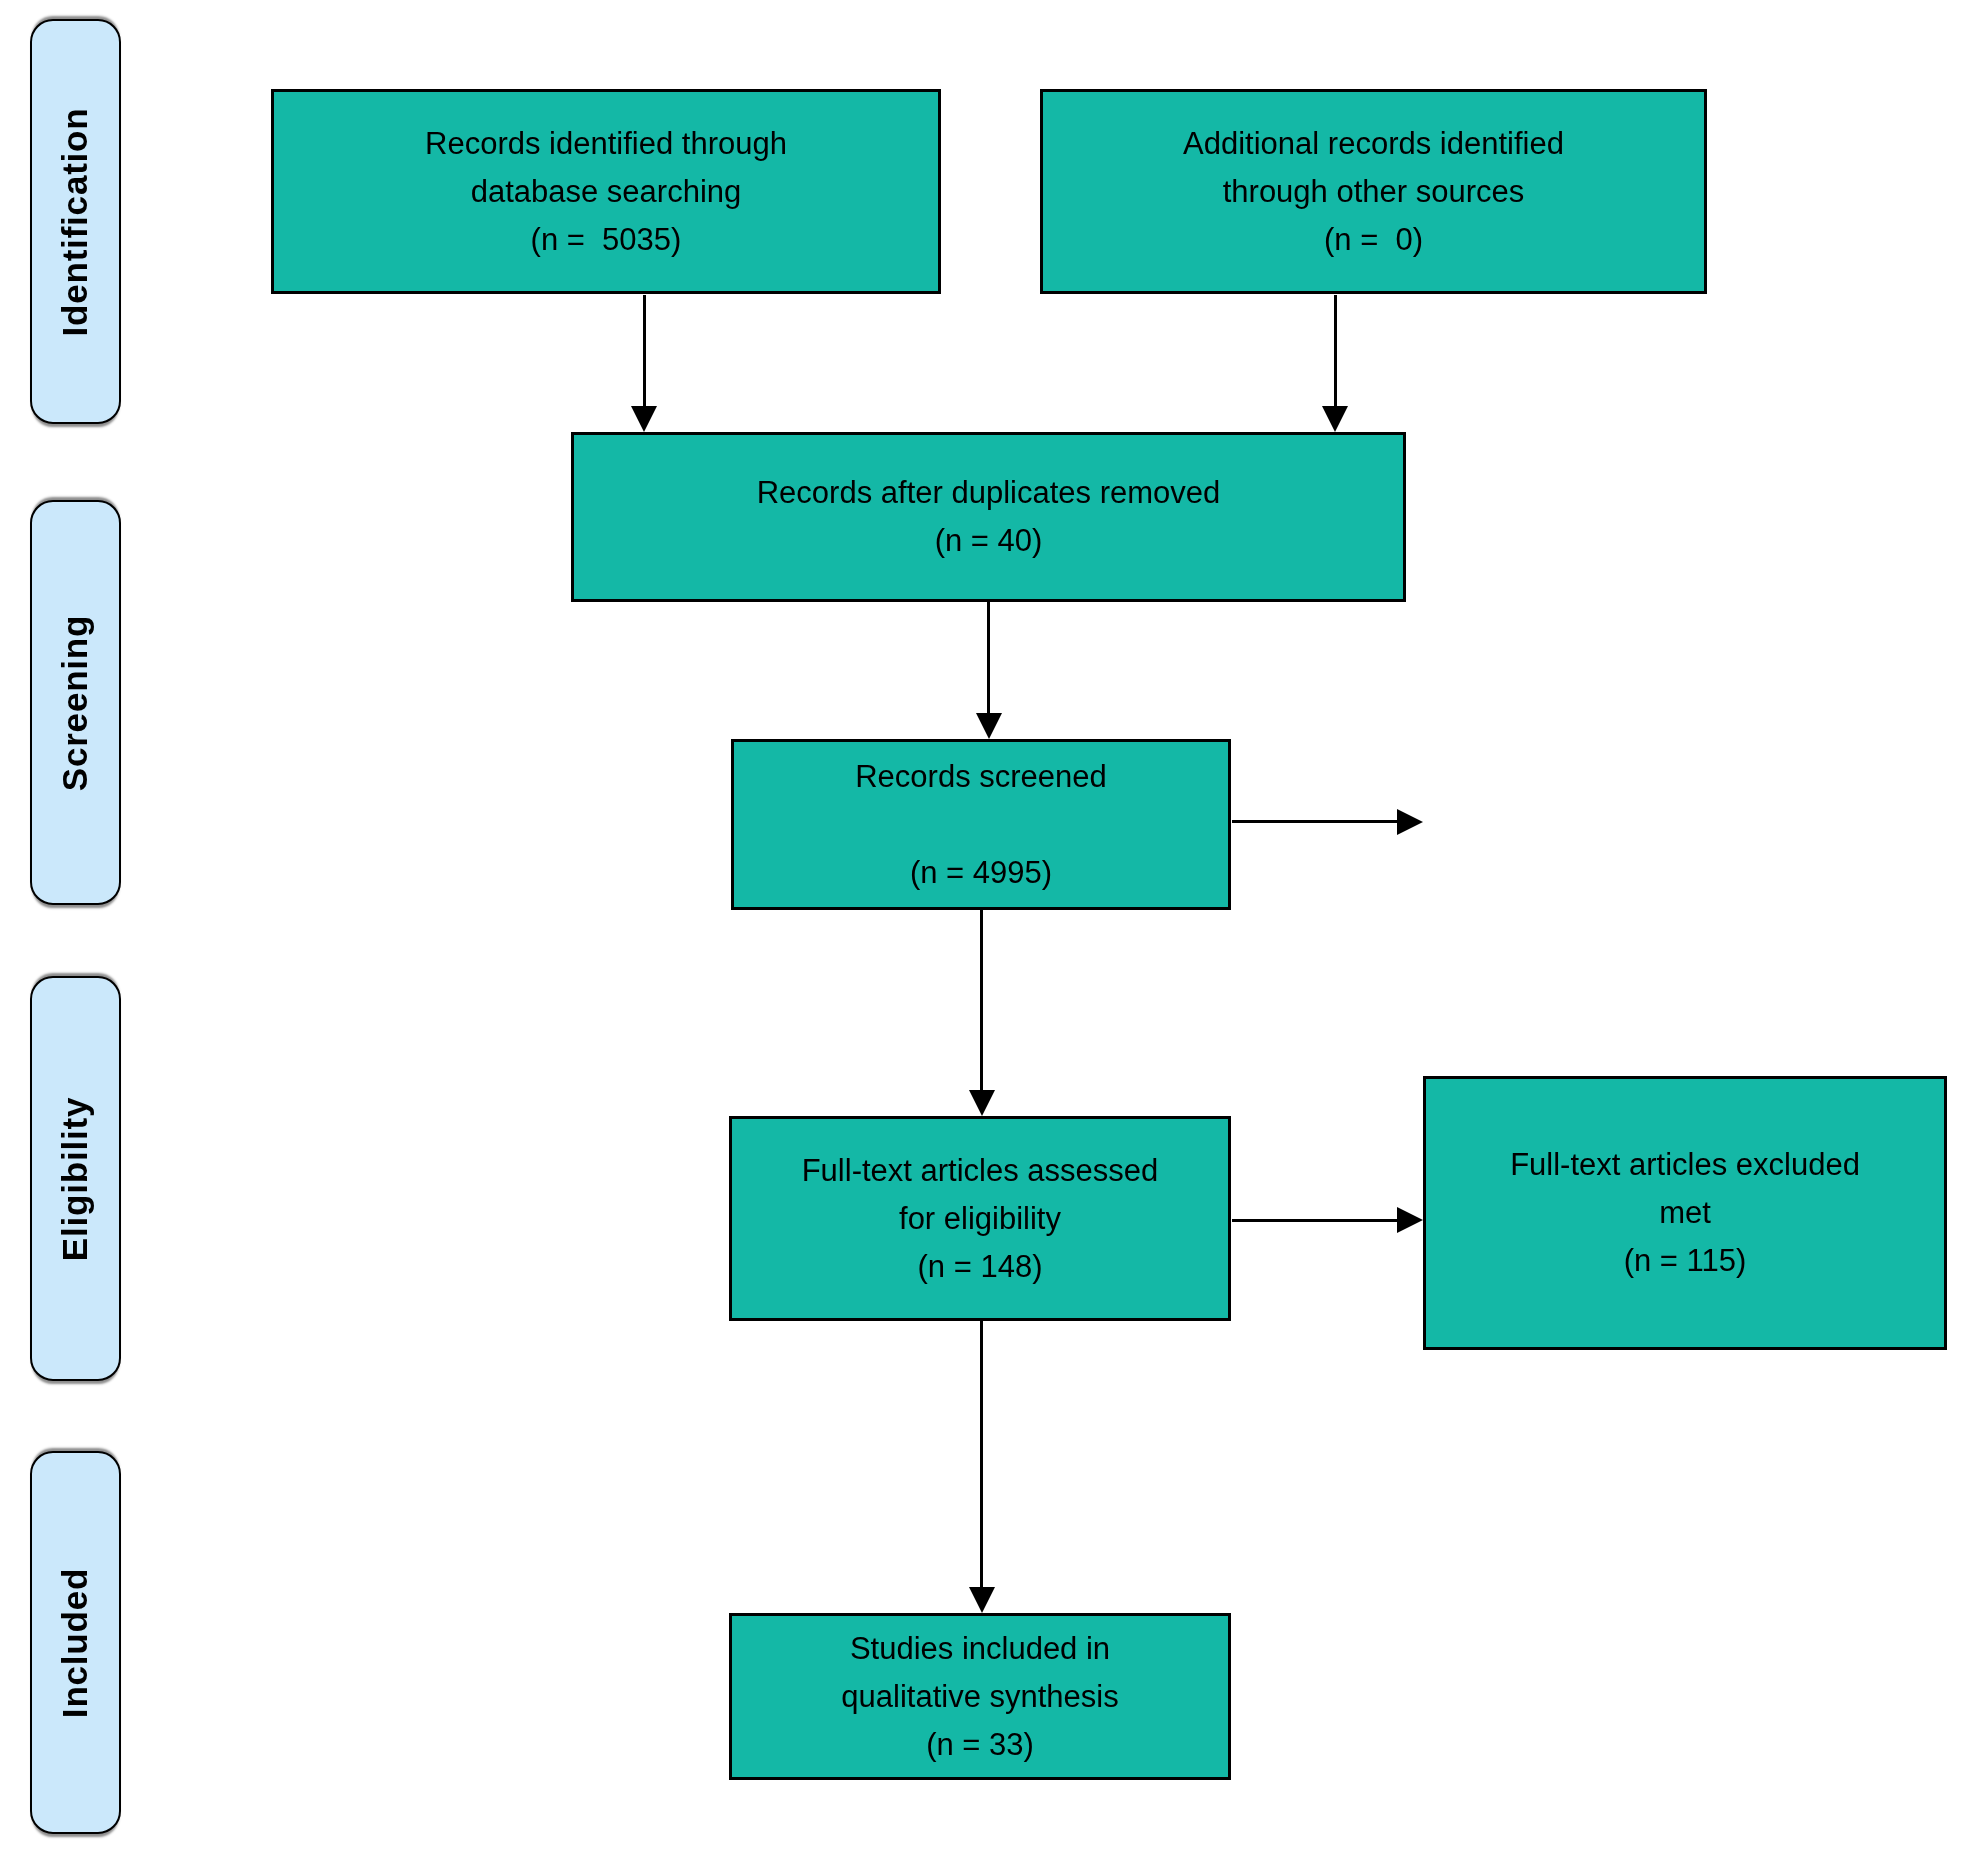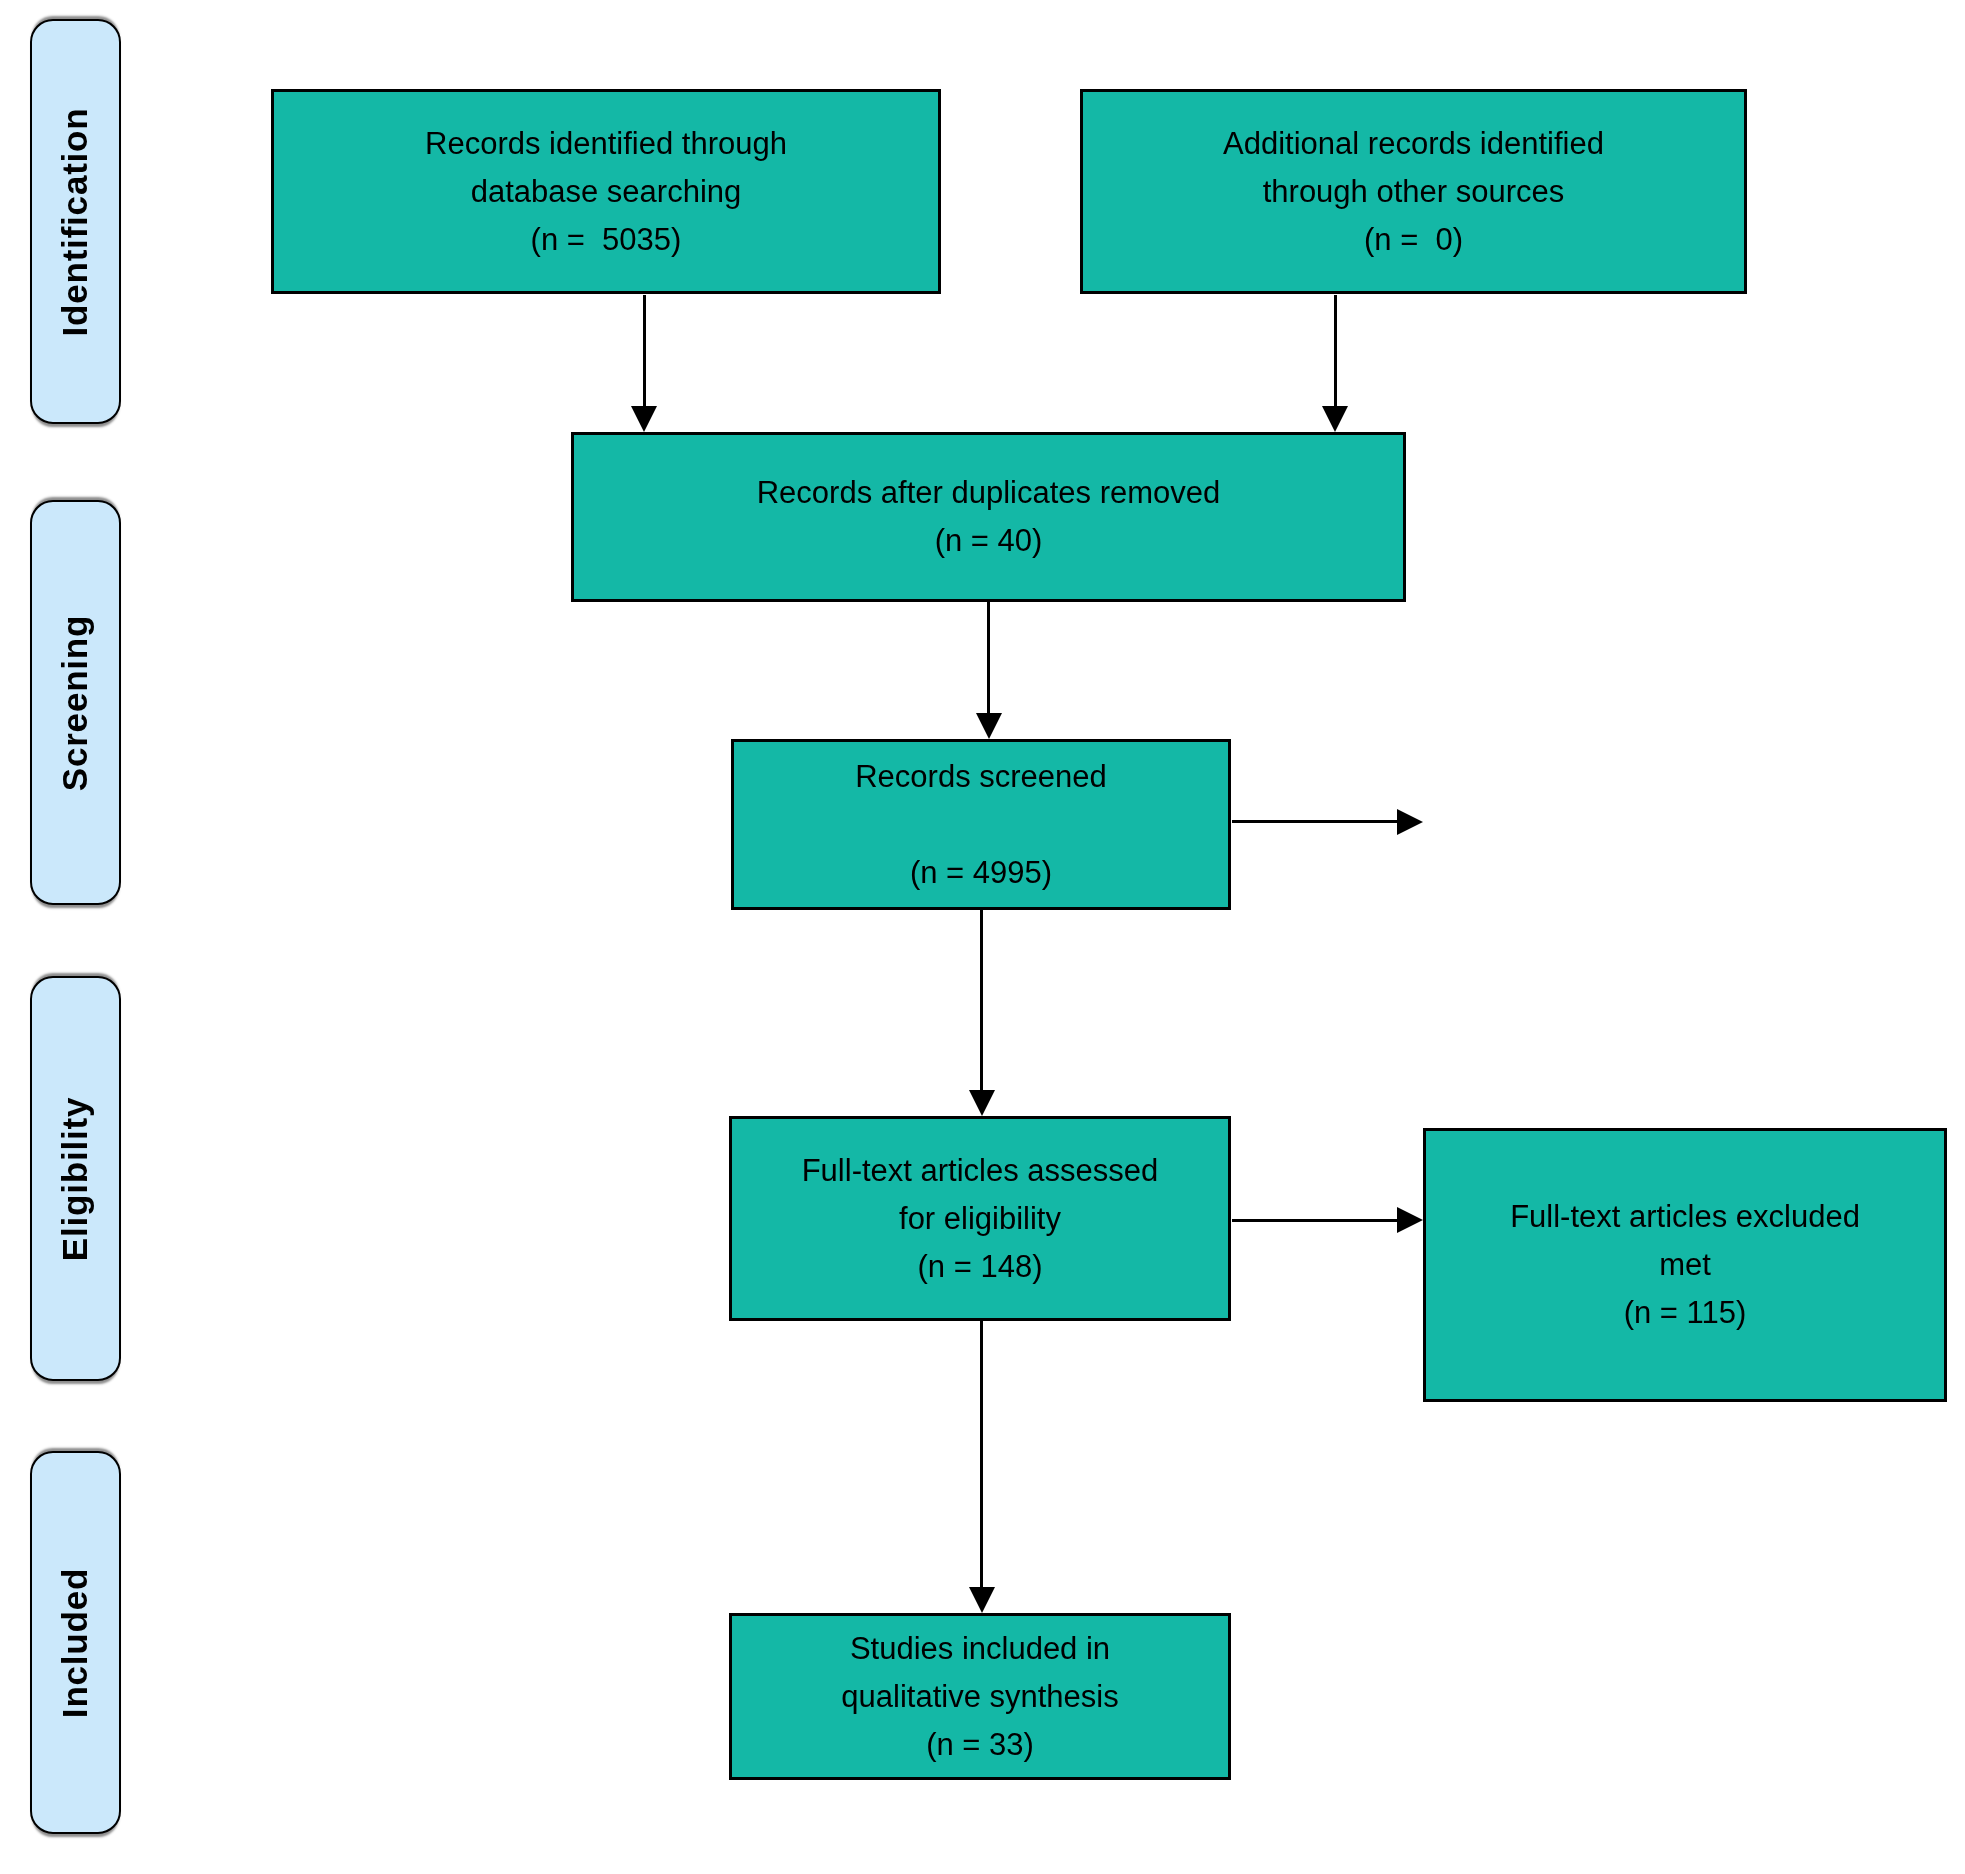--- a/index.html
+++ b/index.html
@@ -99,21 +99,21 @@
   <div class="stage" style="top:1451px; height:383px;">
     <span class="rot">Included</span>
   </div>
 
   <div class="fbox" style="left:271px; top:89px; width:670px; height:205px;">
     <div class="line">Records identified through</div>
     <div class="line">database searching</div>
     <div class="line">(n =  5035)</div>
   </div>
 
-  <div class="fbox" style="left:1040px; top:89px; width:667px; height:205px;margin-left:40px;">
+  <div class="fbox" style="left:1040px; top:89px; width:667px; height:205px;">
     <div class="line">Additional records identified</div>
     <div class="line">through other sources</div>
     <div class="line">(n =  0)</div>
   </div>
 
   <div class="fbox" style="left:571px; top:432px; width:835px; height:170px;">
     <div class="line">Records after duplicates removed</div>
     <div class="line">(n = 40)</div>
   </div>
 
@@ -122,21 +122,21 @@
     <div class="line">(n = 4995)</div>
   </div>
 
 
   <div class="fbox" style="left:729px; top:1116px; width:502px; height:205px;">
     <div class="line">Full-text articles assessed</div>
     <div class="line">for eligibility</div>
     <div class="line">(n = 148)</div>
   </div>
 
-  <div class="fbox" style="left:1423px; top:1128px; width:524px; height:274px;">
+  <div class="fbox" style="left:1423px; top:1076px; width:524px; height:274px;">
     <div class="line">Full-text articles excluded</div>
     <div class="line">met</div>
     <div class="line">(n = 115)</div>
   </div>
 
   <div class="fbox" style="left:729px; top:1613px; width:502px; height:167px;">
     <div class="line">Studies included in</div>
     <div class="line">qualitative synthesis</div>
     <div class="line">(n = 33)</div>
   </div>

